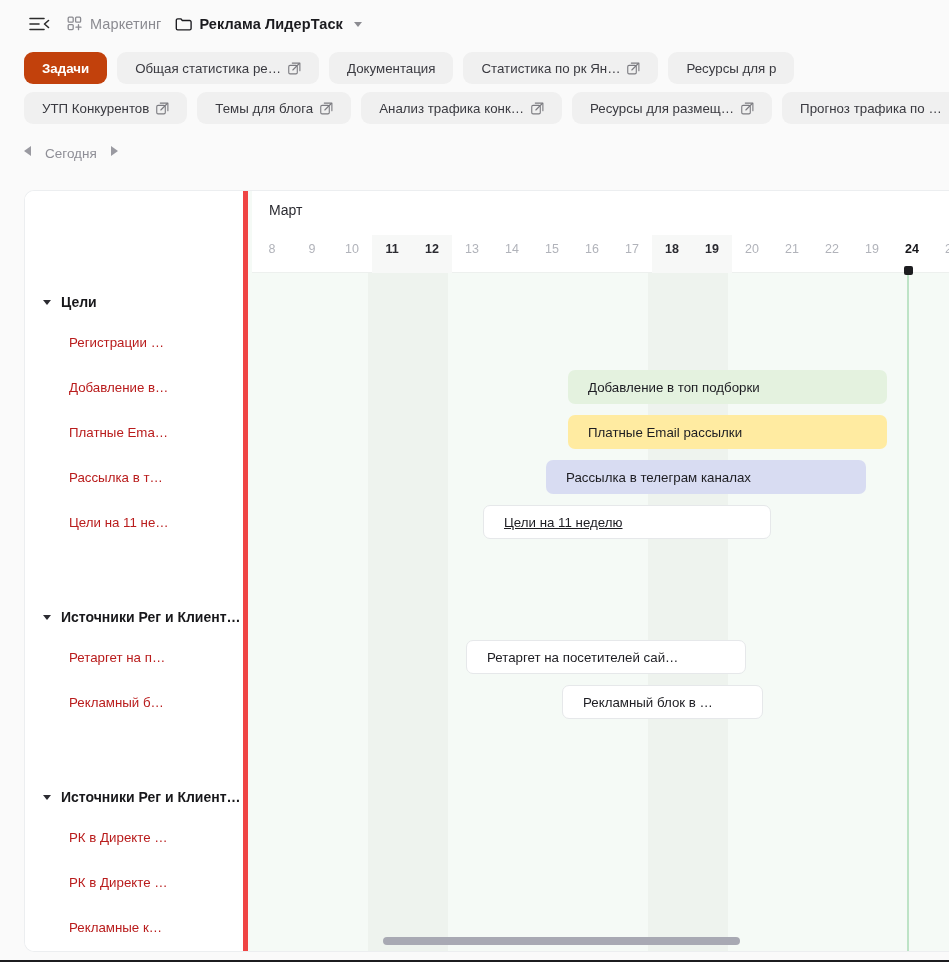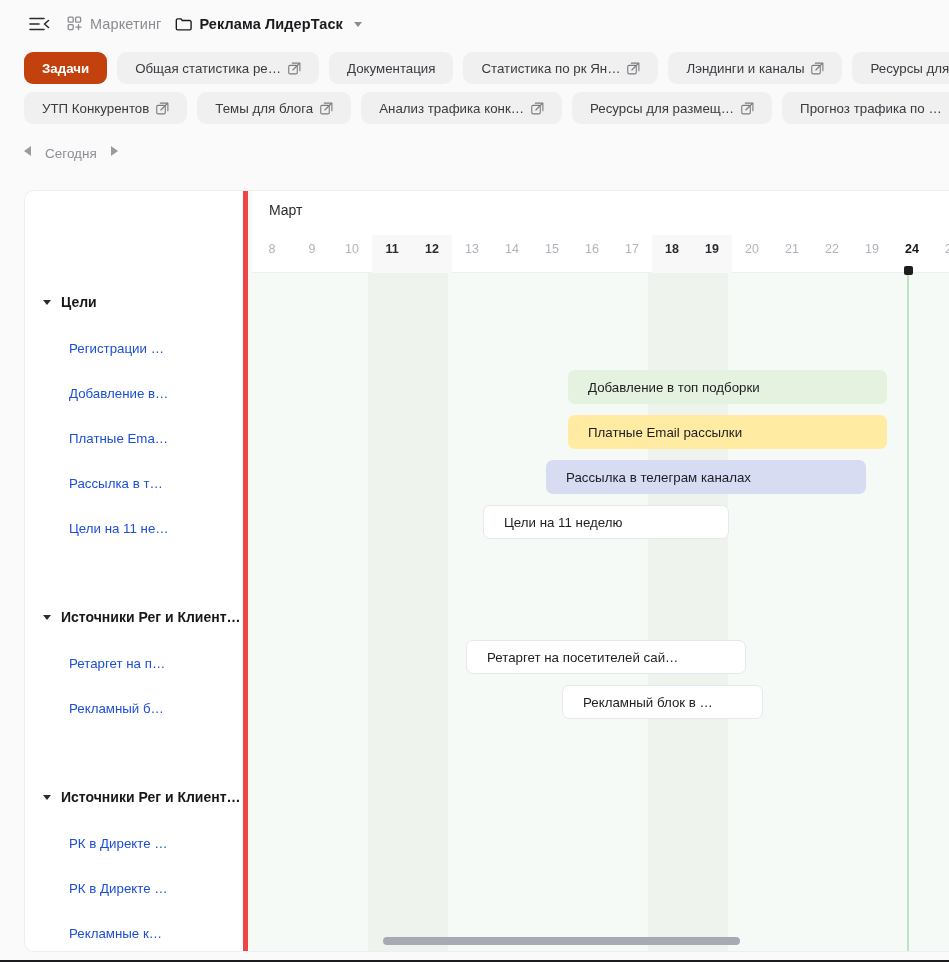--- a/index.html
+++ b/index.html
@@ -110,22 +110,22 @@
     border-right: 4.5px solid transparent; border-top: 5.5px solid #2b2b31;
     flex: none;
   }
   .group-name {
     font-size: 14px; font-weight: 700; color: #18181b;
     white-space: nowrap; overflow: hidden; text-overflow: ellipsis;
     max-width: 190px;
   }
   .leaf {
     position: absolute; left: 0; width: 223px; height: 28px;
-    display: flex; align-items: flex-end; padding-left: 44px;
-    font-size: 13.3px; color: #1d4ed8; white-space: nowrap;
+    display: flex; align-items: center; padding-left: 44px;
+    font-size: 13.3px; color: #b91c1c; white-space: nowrap;
     overflow: hidden;
   }
 
   
   .bar {
     position: absolute; height: 34px; border-radius: 7px;
     display: flex; align-items: center; padding: 0 0 0 20px;
     font-size: 13.3px; color: #1d1d22; white-space: nowrap; overflow: hidden;
     z-index: 3;
   }
@@ -189,28 +189,20 @@
               <rect x="0.8" y="3.6" width="9.2" height="9.2" rx="1.4" stroke="#55555c" stroke-width="1.2"></rect>
               <path d="M4.6 1.2h8.2v8.2" stroke="#55555c" stroke-width="1.2" stroke-linecap="round" stroke-linejoin="round"></path>
               <path d="M5.2 8.6l7-7" stroke="#55555c" stroke-width="1.2" stroke-linecap="round"></path>
             </svg></span>
         </div>
         <div class="tab">
           <span>Документация</span>
         </div>
         <div class="tab">
           <span>Статистика по рк Ян…</span>
-          <span class="ext-ico"><svg width="13" height="13" viewBox="0 0 14 14" fill="none">
-              <rect x="0.8" y="3.6" width="9.2" height="9.2" rx="1.4" stroke="#55555c" stroke-width="1.2"></rect>
-              <path d="M4.6 1.2h8.2v8.2" stroke="#55555c" stroke-width="1.2" stroke-linecap="round" stroke-linejoin="round"></path>
-              <path d="M5.2 8.6l7-7" stroke="#55555c" stroke-width="1.2" stroke-linecap="round"></path>
-            </svg></span>
-        </div>
-        <div class="tab">
-          <span>Лэндинги и каналы</span>
           <span class="ext-ico"><svg width="13" height="13" viewBox="0 0 14 14" fill="none">
               <rect x="0.8" y="3.6" width="9.2" height="9.2" rx="1.4" stroke="#55555c" stroke-width="1.2"></rect>
               <path d="M4.6 1.2h8.2v8.2" stroke="#55555c" stroke-width="1.2" stroke-linecap="round" stroke-linejoin="round"></path>
               <path d="M5.2 8.6l7-7" stroke="#55555c" stroke-width="1.2" stroke-linecap="round"></path>
             </svg></span>
         </div>
         <div class="tab">
           <span>Ресурсы для р</span>
         </div>
       </div>
@@ -317,21 +309,21 @@
       <div id="bars">
           <div class="bar" style="left: 320px; width: 319px; top: 179px; background: rgb(228, 242, 223);">
             <span>Добавление в топ подборки</span>
           </div>
           <div class="bar" style="left: 320px; width: 319px; top: 224px; background: rgb(255, 235, 161);">
             <span>Платные Email рассылки</span>
           </div>
           <div class="bar" style="left: 298px; width: 320px; top: 269px; background: rgb(216, 220, 242);">
             <span>Рассылка в телеграм каналах</span>
           </div>
-          <div class="bar outline" style="left: 235px; width: 246px; top: 314px;">
+          <div class="bar outline" style="left: 235px; width: 288px; top: 314px; text-decoration: underline;">
             <span>Цели на 11 неделю</span>
           </div>
           <div class="bar outline" style="left: 218px; width: 280px; top: 449px;">
             <span>Ретаргет на посетителей сай…</span>
           </div>
           <div class="bar outline" style="left: 314px; width: 201px; top: 494px;">
             <span>Рекламный блок в …</span>
           </div>
         </div>
     </div>

